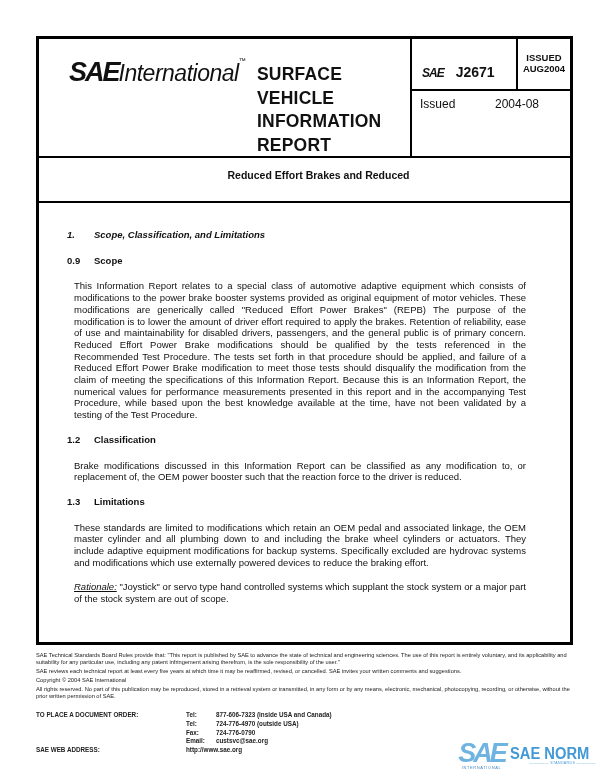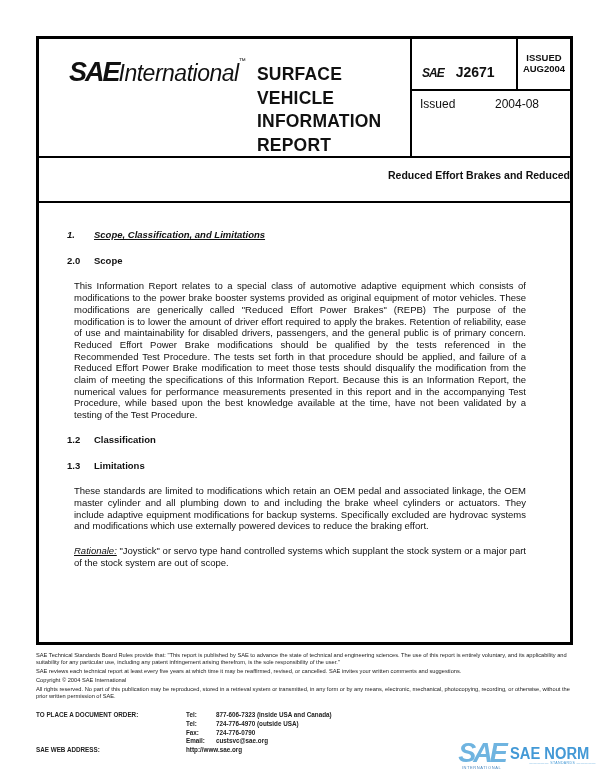--- a/index.html
+++ b/index.html
@@ -27,27 +27,27 @@
   .doc-id .mini-sae { font-size:12px; font-weight:900; font-style:italic; letter-spacing:-1px; }
   .doc-id .doc-num { font-size:14px; font-weight:bold; margin-left:12px; }
   .issued-cell {
     width:52px; border-left:2px solid #000; text-align:center; font-weight:bold;
     font-size:9.5px; line-height:11px; padding-top:13px;
   }
   .doc-box-bottom { padding:6px 0 0 8px; font-size:12px; }
   .doc-box-bottom .rev-label { display:inline-block; width:75px; }
   
   .title-bar {
-    height:32px; border-bottom:2px solid #000; text-align:right;
+    height:32px; border-bottom:2px solid #000; text-align:center;
     font-weight:bold; font-size:10.5px; line-height:13px; padding-top:11px;padding-left:28px;
   }
   
   .doc-body { padding:26px 44px 0 28px; font-size:9.5px; line-height:11.7px; text-align:justify; }
   .sec-head { font-weight:bold; margin:0 0 14px 0; text-align:left; }
-  .sec-head.italic { font-style:italic;text-decoration:underline; }
+  .sec-head.italic { font-style:italic; }
   .sec-num { display:inline-block; width:27px; }
   .doc-body p { margin:0 0 13px 7px; }
   .rationale-label { font-style:italic;text-decoration:underline; }
   
   .footer-small { position:absolute; left:36px; top:652px; width:538px; font-size:5.7px; line-height:7px; color:#222; }
   .footer-small p { margin:0 0 2px 0; }
   
   .order-block { position:absolute; left:36px; top:711px; font-size:6.3px; font-weight:bold; line-height:8.8px; color:#222; }
   .order-row { display:flex; }
   .order-col1 { width:150px; }
@@ -101,27 +101,28 @@
   <div class="title-bar">
     <div>Reduced Effort Brakes and Reduced</div>
   </div>
 
   <div class="doc-body">
     <div class="sec-head italic">
       <span class="sec-num">1.</span><span>Scope, Classification, and Limitations</span>
     </div>
 
     <div class="sec-head">
-      <span class="sec-num">2.0</span><span>Scope</span>
+      <span class="sec-num">0.9</span><span>Scope</span>
     </div>
     <p>This Information Report relates to a special class of automotive adaptive equipment which consists of modifications to the power brake booster systems provided as original equipment of motor vehicles. These modifications are generically called "Reduced Effort Power Brakes" (REPB) The purpose of the modification is to lower the amount of driver effort required to apply the brakes.  Retention of reliability, ease of use and maintainability for disabled drivers, passengers, and the general public is of primary concern.  Reduced Effort Power Brake modifications should be qualified by the tests referenced in the Recommended Test Procedure.  The tests set forth in that procedure should be applied, and failure of a Reduced Effort Power Brake modification to meet those tests should disqualify the modification from the claim of meeting the specifications of this Information Report. Because this is an Information Report, the numerical values for performance measurements presented in this report and in the accompanying Test Procedure, while based upon the best knowledge available at the time, have not been validated by a testing of the Test Procedure.</p>
 
     <div class="sec-head">
       <span class="sec-num">1.2</span><span>Classification</span>
     </div>
+    <p>Brake modifications discussed in this Information Report can be classified as any modification to, or replacement of, the OEM power booster such that the reaction force to the driver is reduced.</p>
 
     <div class="sec-head">
       <span class="sec-num">1.3</span><span>Limitations</span>
     </div>
     <p>These standards are limited to modifications which retain an OEM pedal and associated linkage, the OEM master cylinder and all plumbing down to and including the brake wheel cylinders or actuators. They include adaptive equipment modifications for backup systems. Specifically excluded are hydrovac systems and modifications which use externally powered devices to reduce the braking effort.</p>
 
     <p>
       <span class="rationale-label">Rationale:</span><span> "Joystick" or servo type hand controlled systems which supplant the stock system or a major part of the stock system are out of scope.</span>
     </p>
   </div>

